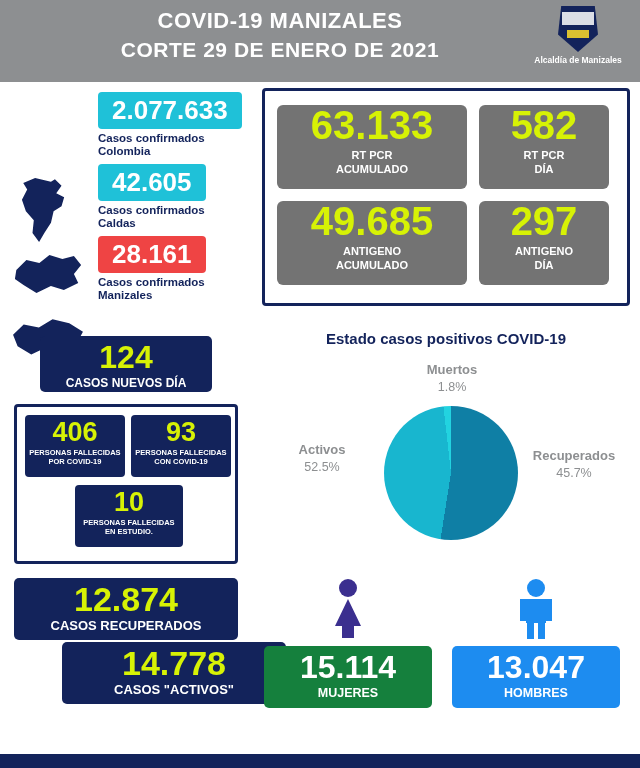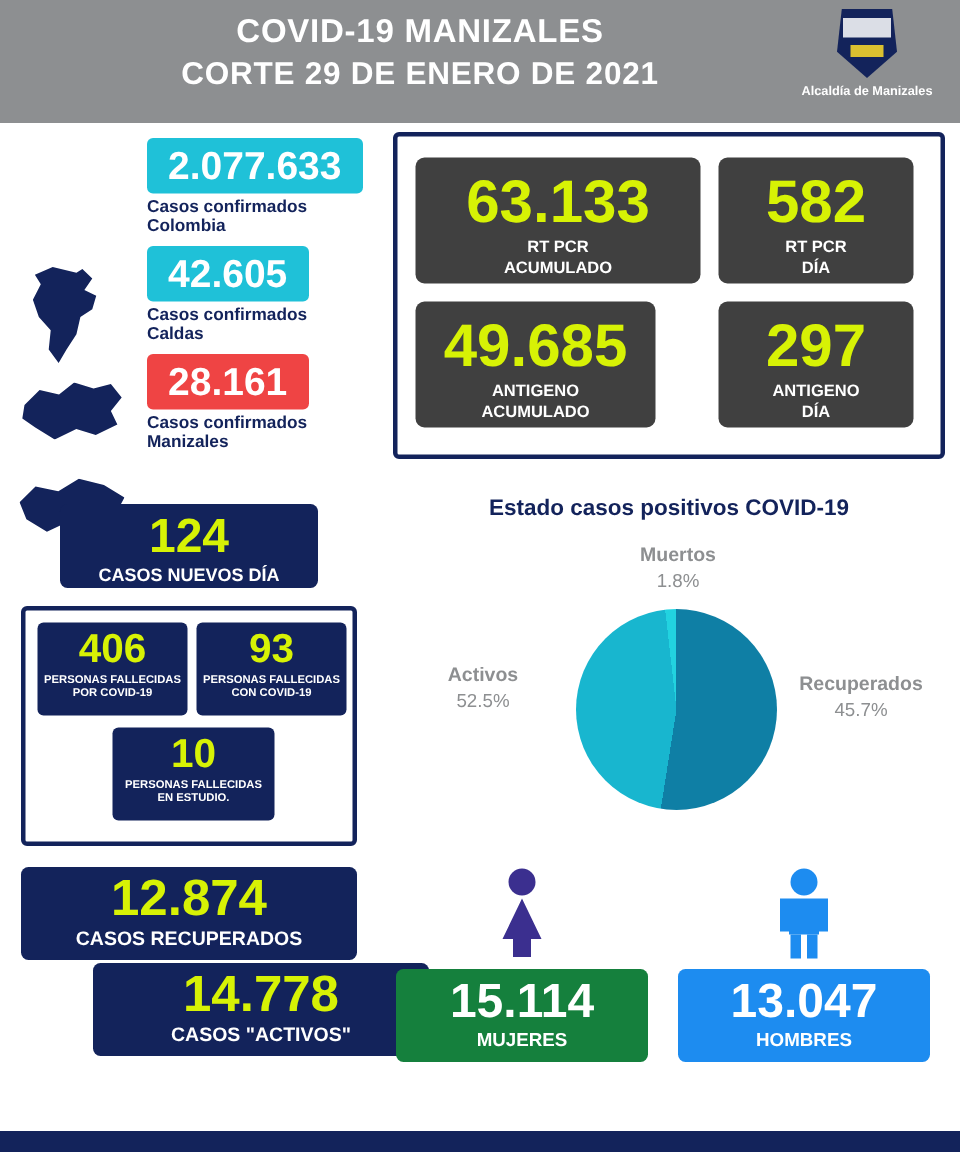--- a/index.html
+++ b/index.html
@@ -118,26 +118,26 @@
   }
   .activos .big-num { font-size: 34px; }
   .activos .box-label { font-size: 13px; margin-top: 2px; }
 
   
   .pruebas-frame {
     position: absolute; left: 262px; top: 88px; width: 368px; height: 218px;
     border: 3px solid #13235b; border-radius: 4px;
   }
   .p-box {
-    position: absolute; background: #404040; border-radius: 6px; text-align: center;
-    color: #ffffff; padding-top: 10px;
+    position: absolute; background: #737373; border-radius: 6px; text-align: center;
+    color: #ffffff; padding-top: 0;
   }
   .p1 { left: 12px;  top: 14px;  width: 190px; height: 84px; }
   .p2 { left: 214px; top: 14px;  width: 130px; height: 84px; }
-  .p3 { left: 12px;  top: 110px; width: 160px; height: 84px; }
+  .p3 { left: 12px;  top: 110px; width: 190px; height: 84px; }
   .p4 { left: 214px; top: 110px; width: 130px; height: 84px; }
   .p-box .big-num { font-size: 40px; }
   .p-box .box-label { font-size: 11px; line-height: 1.25; margin-top: 4px; }
 
   
   .pie-title {
     position: absolute; left: 262px; top: 330px; width: 368px; text-align: center;
     color: #13235b; font-size: 15px; font-weight: bold;
   }
   .pie-wrap { position: absolute; left: 262px; top: 356px; width: 368px; height: 220px; }

